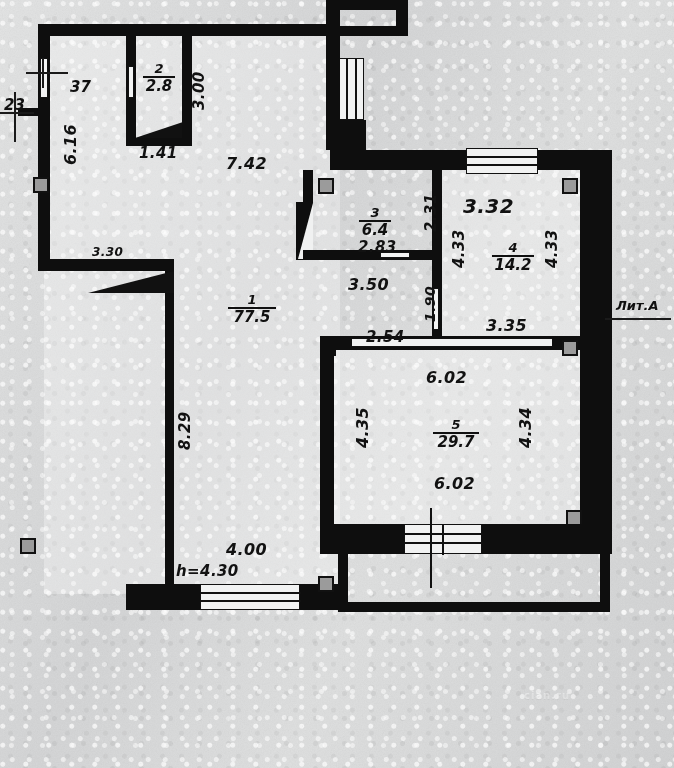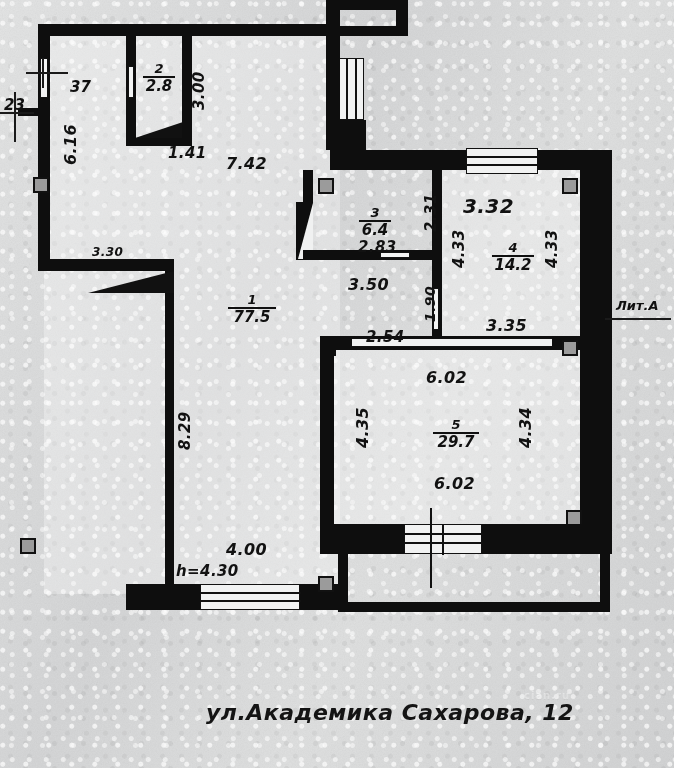--- a/index.html
+++ b/index.html
@@ -306,21 +306,21 @@
       <span class="area">29.7</span>
     </div>
 
     <div class="dim" style="left:226px;top:156px;font-size:16px;">7.42</div>
     <div class="dim v" style="left:63px;top:165px;font-size:16px;">6.16</div>
     <div class="dim" style="left:92px;top:246px;font-size:12px;">3.30</div>
     <div class="dim v" style="left:178px;top:450px;font-size:15px;">8.29</div>
     <div class="dim" style="left:226px;top:542px;font-size:16px;">4.00</div>
     <div class="dim" style="left:176px;top:564px;font-size:15px;">h=4.30</div>
 
-    <div class="dim" style="left:139px;top:146px;font-size:15px;margin-left:29px;">1.41</div>
+    <div class="dim" style="left:139px;top:146px;font-size:15px;">1.41</div>
     <div class="dim v" style="left:192px;top:110px;font-size:15px;">3.00</div>
 
     <div class="dim" style="left:358px;top:240px;font-size:15px;">2.83</div>
     <div class="dim v" style="left:424px;top:232px;font-size:15px;">2.31</div>
     <div class="dim" style="left:348px;top:277px;font-size:16px;">3.50</div>
     <div class="dim v" style="left:423px;top:322px;font-size:14px;">1.90</div>
     <div class="dim" style="left:366px;top:330px;font-size:15px;">2.54</div>
 
     <div class="dim" style="left:463px;top:196px;font-size:20px;">3.32</div>
     <div class="dim v" style="left:452px;top:268px;font-size:15px;">4.33</div>
@@ -328,14 +328,13 @@
     <div class="dim" style="left:486px;top:318px;font-size:16px;">3.35</div>
 
     <div class="dim" style="left:426px;top:370px;font-size:16px;">6.02</div>
     <div class="dim v" style="left:355px;top:448px;font-size:16px;">4.35</div>
     <div class="dim v" style="left:518px;top:448px;font-size:16px;">4.34</div>
     <div class="dim" style="left:434px;top:476px;font-size:16px;">6.02</div>
   </div>
 
   <div class="watermark wm-sub" style="left:524px;top:690px;">cian.ru</div>
 
-  <div class="caption" style="left:206px;top:700px;">ул.Академика Сахарова,  12</div>
 </div>
 
 </body></html>

